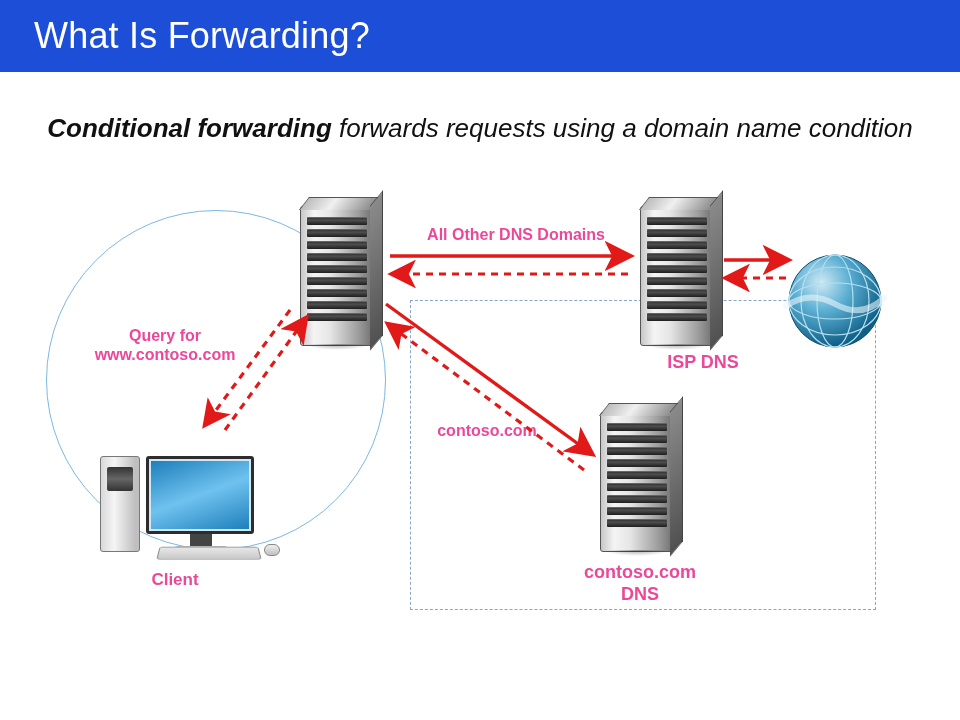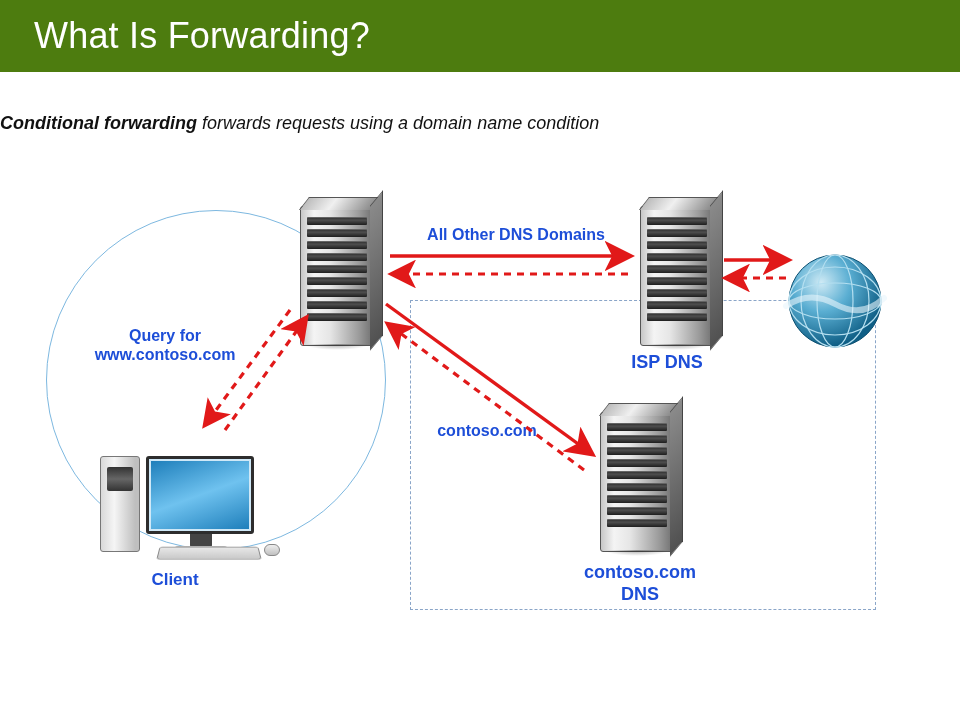--- a/index.html
+++ b/index.html
@@ -2,35 +2,35 @@
 <html><head>
 <meta charset="utf-8">
 <style>
   * { box-sizing: border-box; margin: 0; padding: 0; }
   html, body { width: 960px; height: 720px; font-family: "Segoe UI", Arial, sans-serif; background: #fff; }
   .slide { position: relative; width: 960px; height: 720px; overflow: hidden; }
 
   
   .titlebar {
     position: absolute; left: 0; top: 0; width: 960px; height: 72px;
-    background: #4d7c0f; color: #fff; display: flex; align-items: center;
+    background: #1d4ed8; color: #fff; display: flex; align-items: center;
     padding-left: 34px;
   }
   .titlebar h1 { font-weight: 300; font-size: 36px; letter-spacing: 0.2px; }
 
   
   .subtitle {
     position: absolute; left: 0; top: 112px; width: 960px;
-    font-weight: 400; font-style: italic;
-    font-size: 18px; line-height: 1.25; color: #111;
+    text-align: center; font-weight: 400; font-style: italic;
+    font-size: 26px; line-height: 1.25; color: #111;
   }
   .subtitle .bold { font-weight: 700; }
 
   
-  .lbl { position: absolute; font-weight: 700; color: #1d4ed8; font-family: "Segoe UI", Arial, sans-serif; }
+  .lbl { position: absolute; font-weight: 700; color: #ec4899; font-family: "Segoe UI", Arial, sans-serif; }
   .center { text-align: center; }
 
   
   .client-circle {
     position: absolute; width: 340px; height: 340px;
     left: 46px; top: 210px;
     border: 1.4px solid #7db8e0; border-radius: 50%;
   }
 
   
@@ -192,21 +192,21 @@
       <ellipse cx="55" cy="55" rx="18" ry="46" fill="none" stroke="#b4dff0" stroke-width="1.2"></ellipse>
       <ellipse cx="55" cy="55" rx="34" ry="46" fill="none" stroke="#b4dff0" stroke-width="1.2"></ellipse>
       <path d="M6 60 Q30 44 55 58 Q82 73 104 52" fill="none" stroke="#e7f5fb" stroke-width="6" stroke-linecap="round" opacity="0.6"></path>
     </svg>
   </div>
 
   <div class="lbl center" style="left:70px;top:326px;width:190px;font-size:16px;line-height:1.2;white-space:pre-line;">Query for
 www.contoso.com</div>
 
 
-  <div class="lbl center" style="left:592px;top:352px;width:150px;font-size:18px;">ISP DNS</div>
+  <div class="lbl center" style="left:628px;top:352px;width:150px;font-size:18px;">ISP DNS</div>
 
   <div class="lbl center" style="left:120px;top:570px;width:110px;font-size:17px;">Client</div>
 
   <div class="lbl center" style="left:398px;top:226px;width:236px;font-size:16px;">All Other DNS Domains</div>
 
   <div class="lbl center" style="left:412px;top:422px;width:150px;font-size:16px;">contoso.com</div>
 
   <div class="lbl center" style="left:550px;top:562px;width:180px;font-size:18px;line-height:1.2;white-space:pre-line;">contoso.com
 DNS</div>
 

